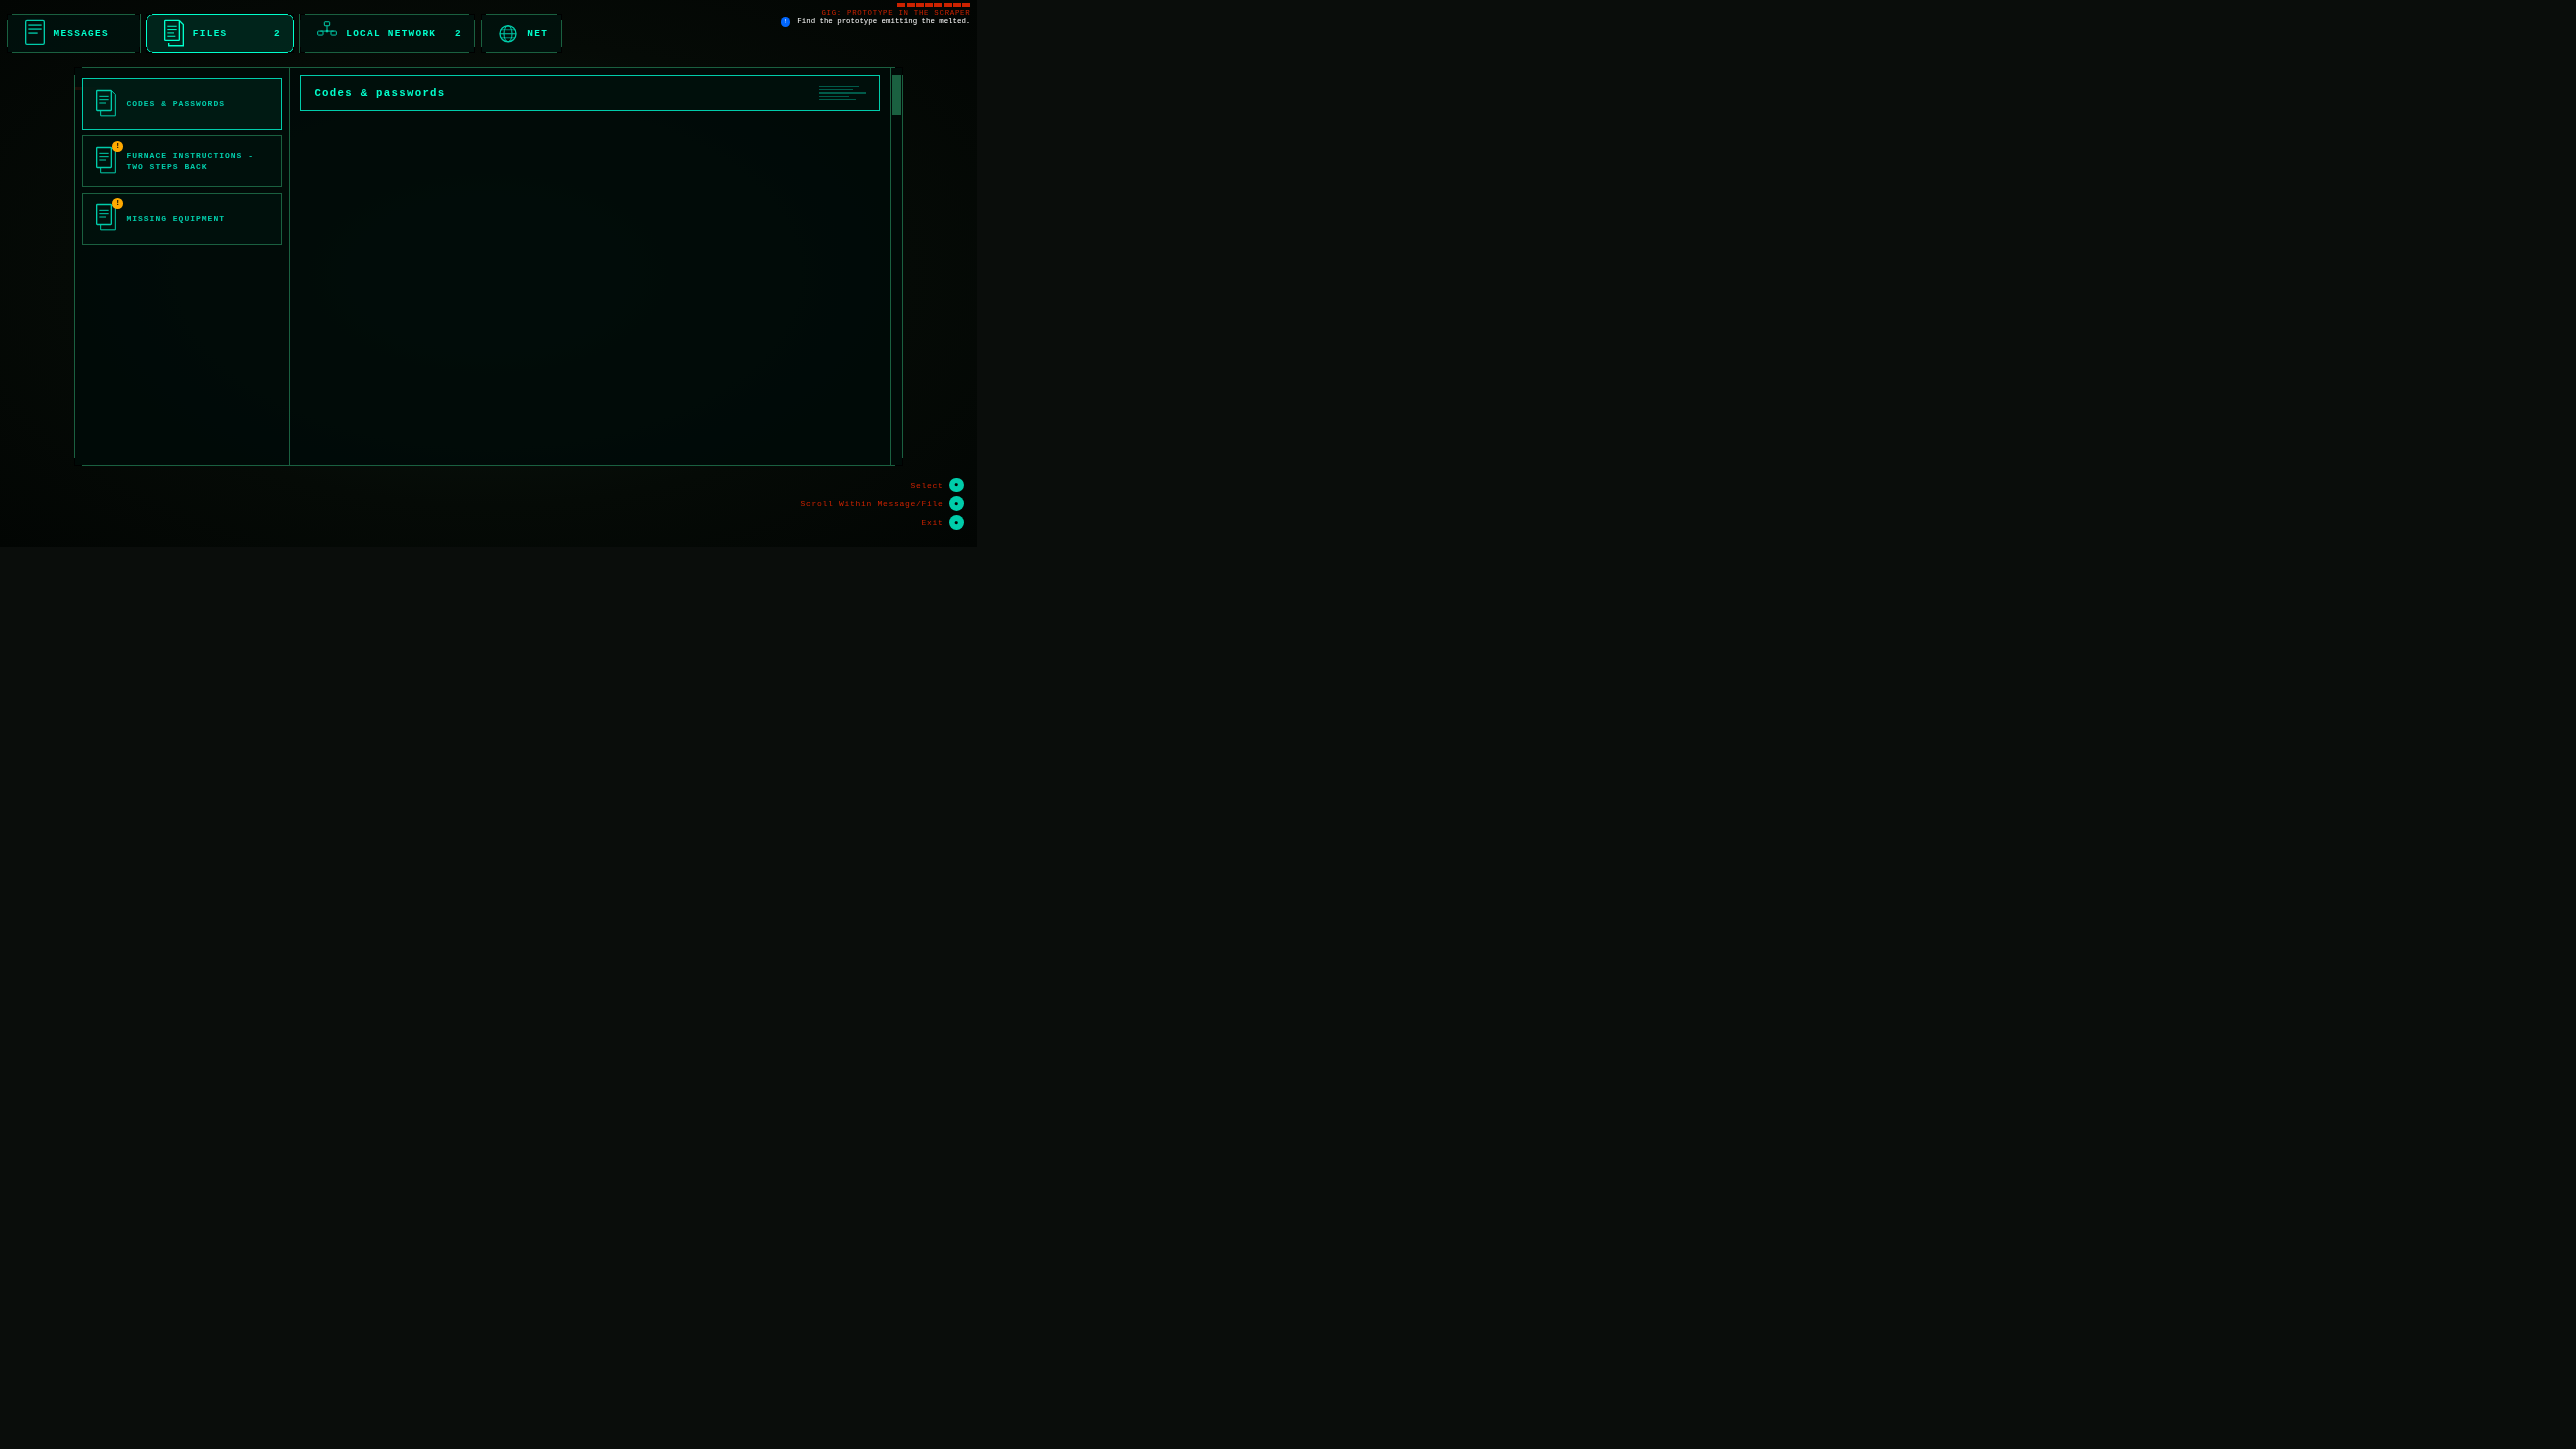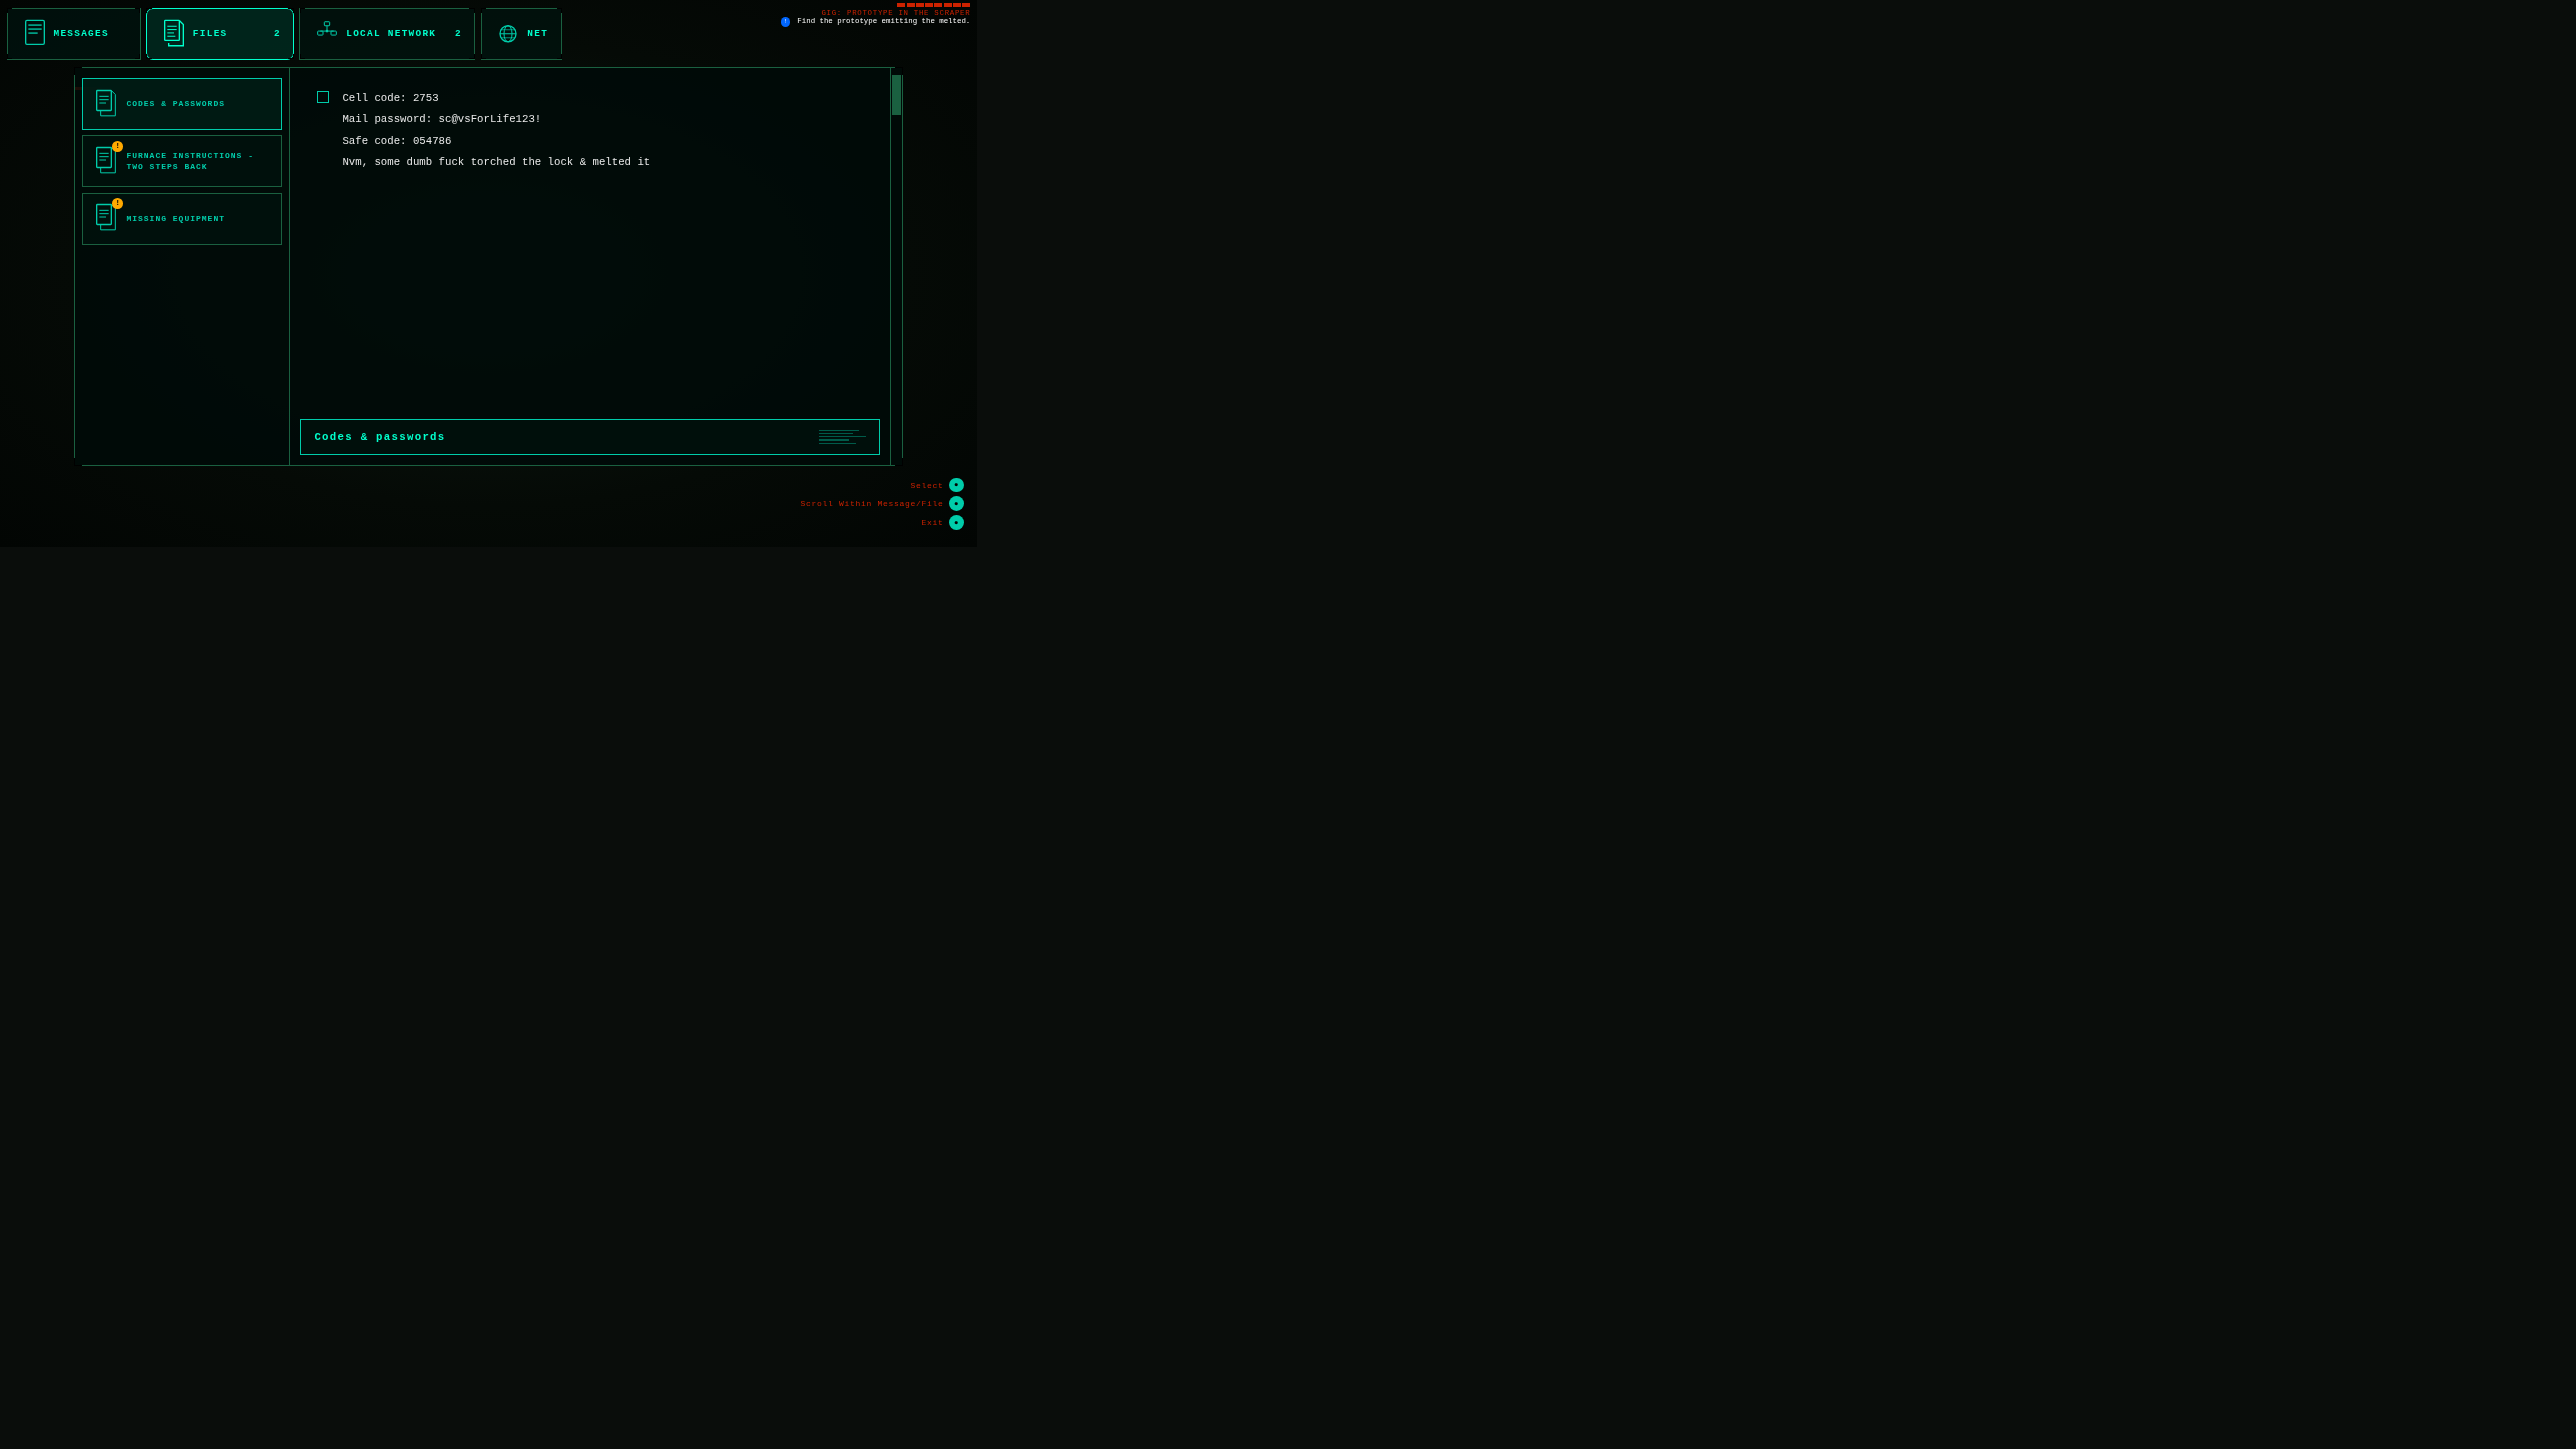--- a/index.html
+++ b/index.html
@@ -36,21 +36,21 @@
 
     .nav-tab {
       display: flex;
       align-items: center;
       gap: 5.4px;
       padding: 5.4px 13.4px;
       border: 0.7px solid #1a6040;
       background: rgba(0, 20, 15, 0.7);
       cursor: pointer;
       position: relative;
-      height: 52px;
+      height: 39px;
       min-width: 107px;
     }
 
     .nav-tab.active {
       border-color: #00ffcc;
       background: rgba(0, 40, 30, 0.9);
       border-top: 1.3px solid #00ffcc;
       border-radius: 7px;
     }
 
@@ -540,29 +540,20 @@
         </svg>
         <div class="file-item-warning">!</div>
       </div>
       <span class="file-item-label">MISSING EQUIPMENT</span>
     </div>
 
   </div>
 
   <div class="file-content">
 
-    <div class="file-text-area">
-      <div class="file-checkbox"></div>
-      <div class="file-body">
-        <span class="line">Cell code: 2753</span>
-        <span class="line">Mail password: sc@vsForLife123!</span>
-        <span class="line">Safe code: 054786</span>
-        <span class="line">Nvm, some dumb fuck torched the lock &amp; melted it</span>
-      </div>
-    </div>
 
     <div class="file-title-bar">
       <span class="file-title-text">Codes &amp; passwords</span>
       <div class="file-title-decoration">
         <span style="width: 40px;"></span>
         <span style="width: 34px;"></span>
         <span style="width: 47px;"></span>
         <span style="width: 30px;"></span>
         <span style="width: 37px;"></span>
       </div>

